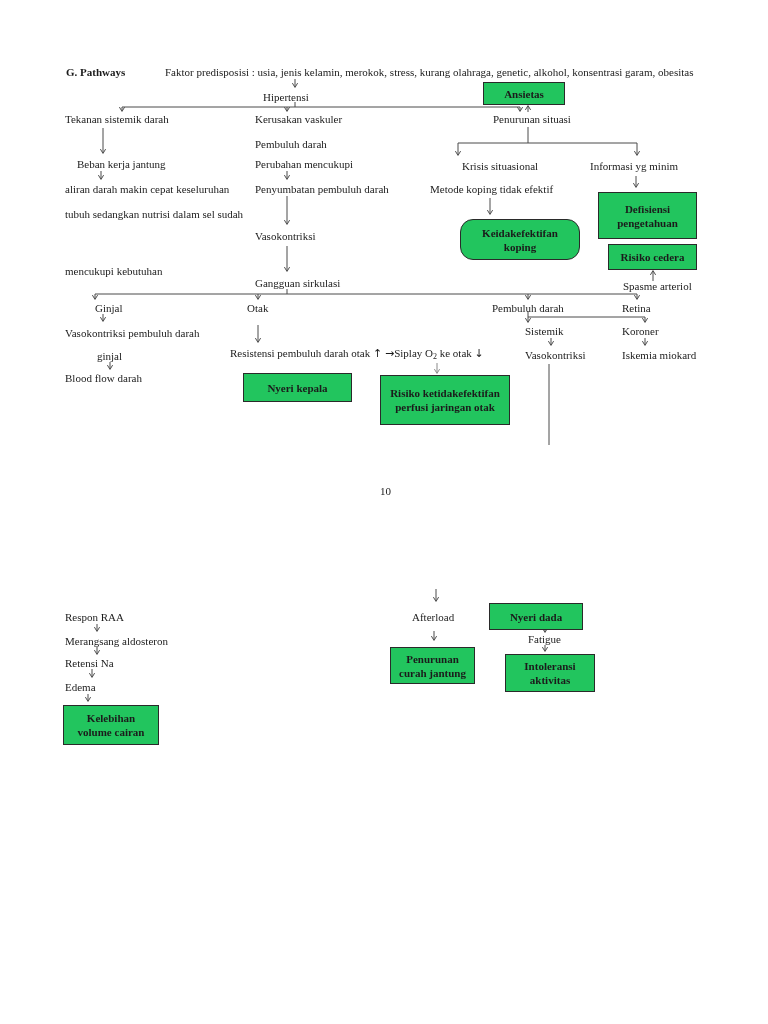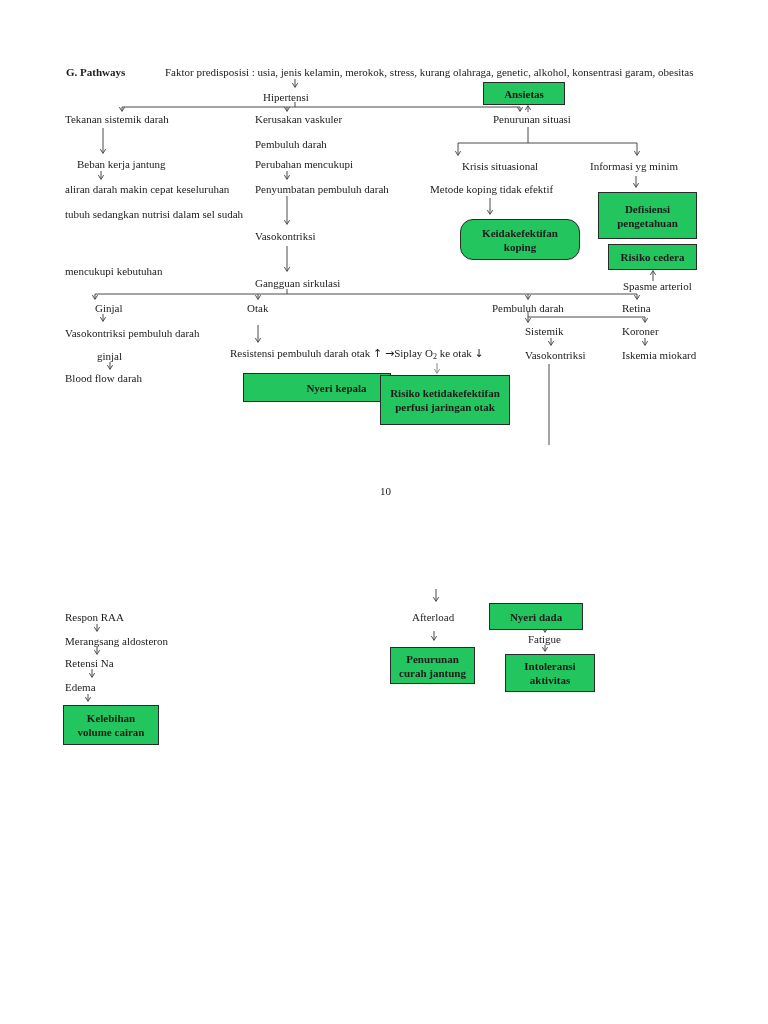--- a/index.html
+++ b/index.html
@@ -156,21 +156,21 @@
   <div class="t" style="left:230px;top:347px;">
     <span>Resistensi pembuluh darah otak </span><span class="glyph">↑</span>
     <span class="glyph">→</span><span>Siplay O</span><sub class="o2">2</sub><span> ke otak </span><span class="glyph">↓</span>
   </div>
 
   <div class="t" style="left:525px;top:325px;">Sistemik</div>
   <div class="t" style="left:622px;top:325px;">Koroner</div>
   <div class="t" style="left:525px;top:349px;">Vasokontriksi</div>
   <div class="t" style="left:622px;top:349px;">Iskemia miokard</div>
 
-  <div class="box" style="left:243px;top:373px;width:107px;height:27px;padding-left:39px;">
+  <div class="box" style="left:243px;top:373px;width:107px;height:27px;">
       <span class="bx">Nyeri kepala</span>
     </div>
   <div class="box" style="left:380px;top:375px;width:128px;height:48px;">
       <span class="bx">Risiko ketidakefektifan
 perfusi jaringan otak</span>
     </div>
 
   <div class="t" style="left:380px;top:485px;">10</div>
 
   <div class="t" style="left:65px;top:611px;">Respon RAA</div>

